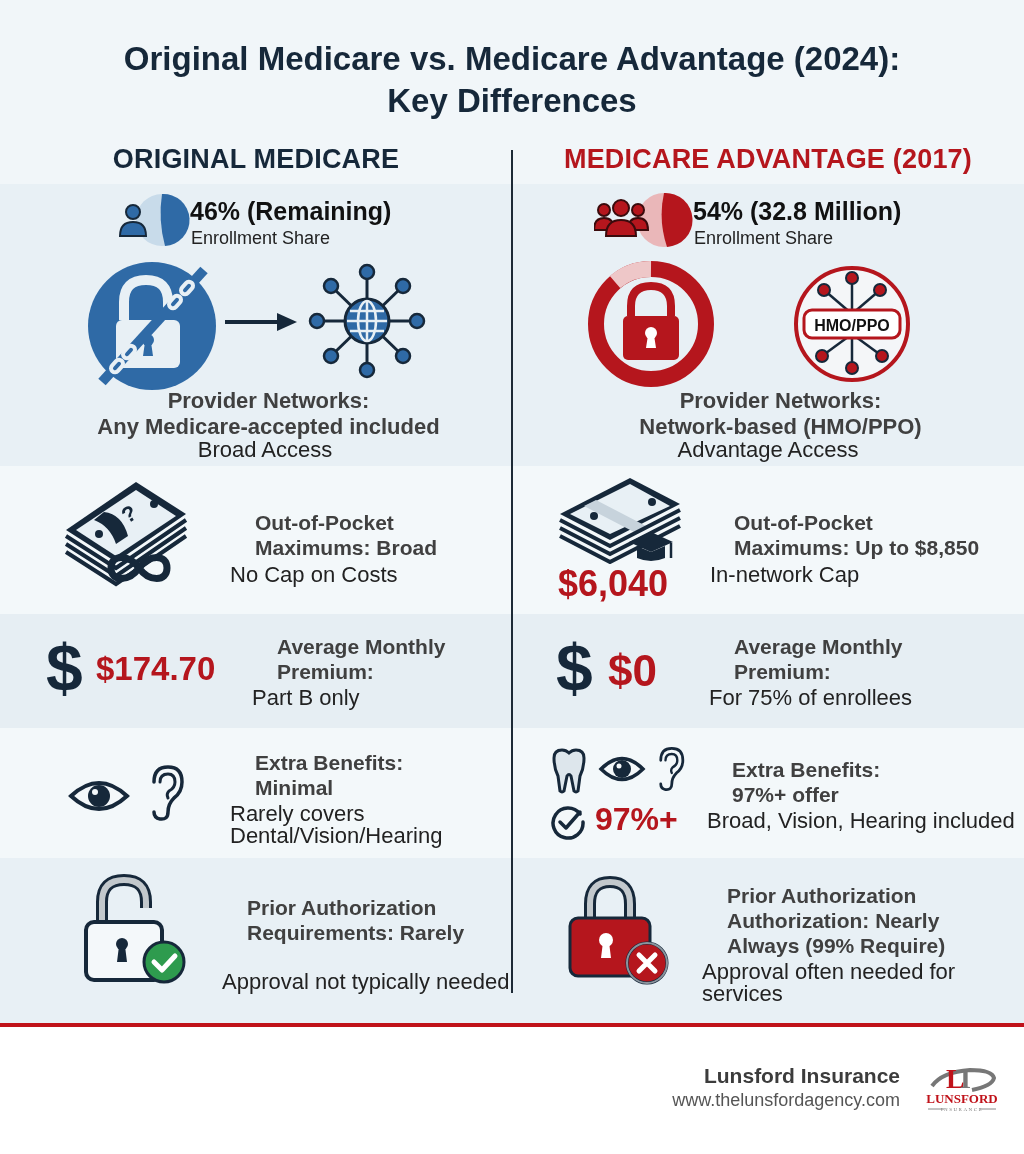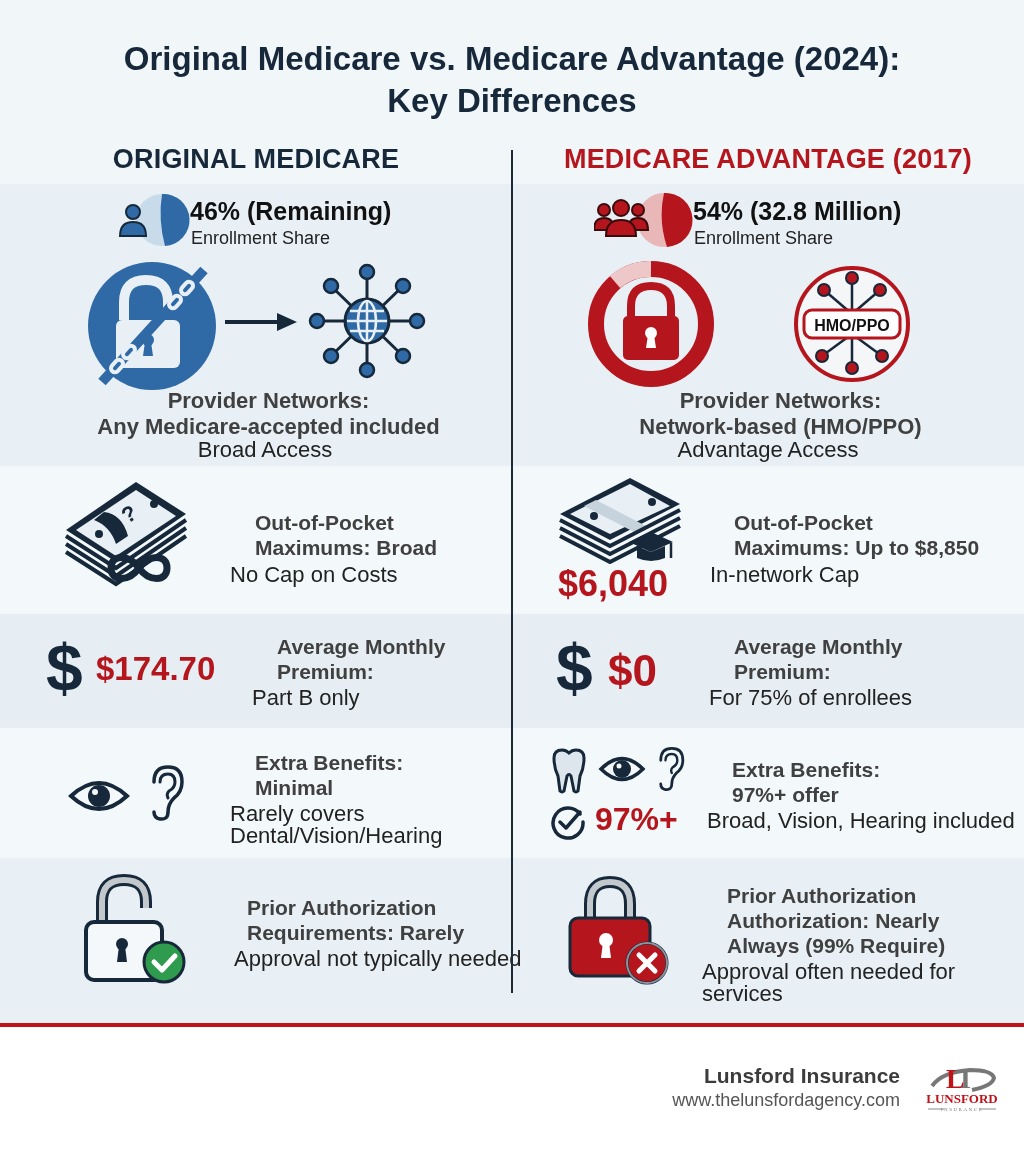--- a/index.html
+++ b/index.html
@@ -310,21 +310,21 @@
       <circle cx="40" cy="72" r="6" fill="#16283a"></circle>
         <path d="M37 74 L35 90 H45 L43 74 Z" fill="#16283a"></path>
       <circle cx="82" cy="90" r="20" fill="#2e9b4e" stroke="#16283a" stroke-width="3"></circle>
       <path d="M72 90 L80 98 L93 84" fill="none" stroke="#fff" stroke-width="5" stroke-linecap="round" stroke-linejoin="round"></path>
     </svg>
   </div>
   <div class="abs h2" style="left:222px;top:895px;">
     <div>Prior Authorization</div>
     <div>Requirements: Rarely</div>
   </div>
-  <div class="abs sub" style="left:222px;top:948px;margin-left:12px;">Approval not typically needed</div>
+  <div class="abs sub" style="left:222px;top:971px;">Approval not typically needed</div>
 
   <div class="abs" style="left:568px;top:872px;">
     <svg width="106" height="114" viewBox="0 0 106 114">
       <path d="M22 48 V32 Q22 10 42 10 Q62 10 62 32 V48" fill="none" stroke="#16283a" stroke-width="12"></path>
       <path d="M22 48 V32 Q22 10 42 10 Q62 10 62 32 V48" fill="none" stroke="#c2c8cc" stroke-width="6"></path>
       <rect x="2" y="46" width="80" height="58" rx="8" fill="#b5161d" stroke="#16283a" stroke-width="3"></rect>
       <circle cx="38" cy="68" r="7" fill="#fff"></circle>
         <path d="M35 70 L33 86 H43 L41 70 Z" fill="#fff"></path>
       <circle cx="79" cy="91" r="20" fill="#b5161d" stroke="#16283a" stroke-width="3"></circle>
       <circle cx="79" cy="91" r="20" fill="none" stroke="#fff" stroke-width="2" stroke-opacity="0.5"></circle>

